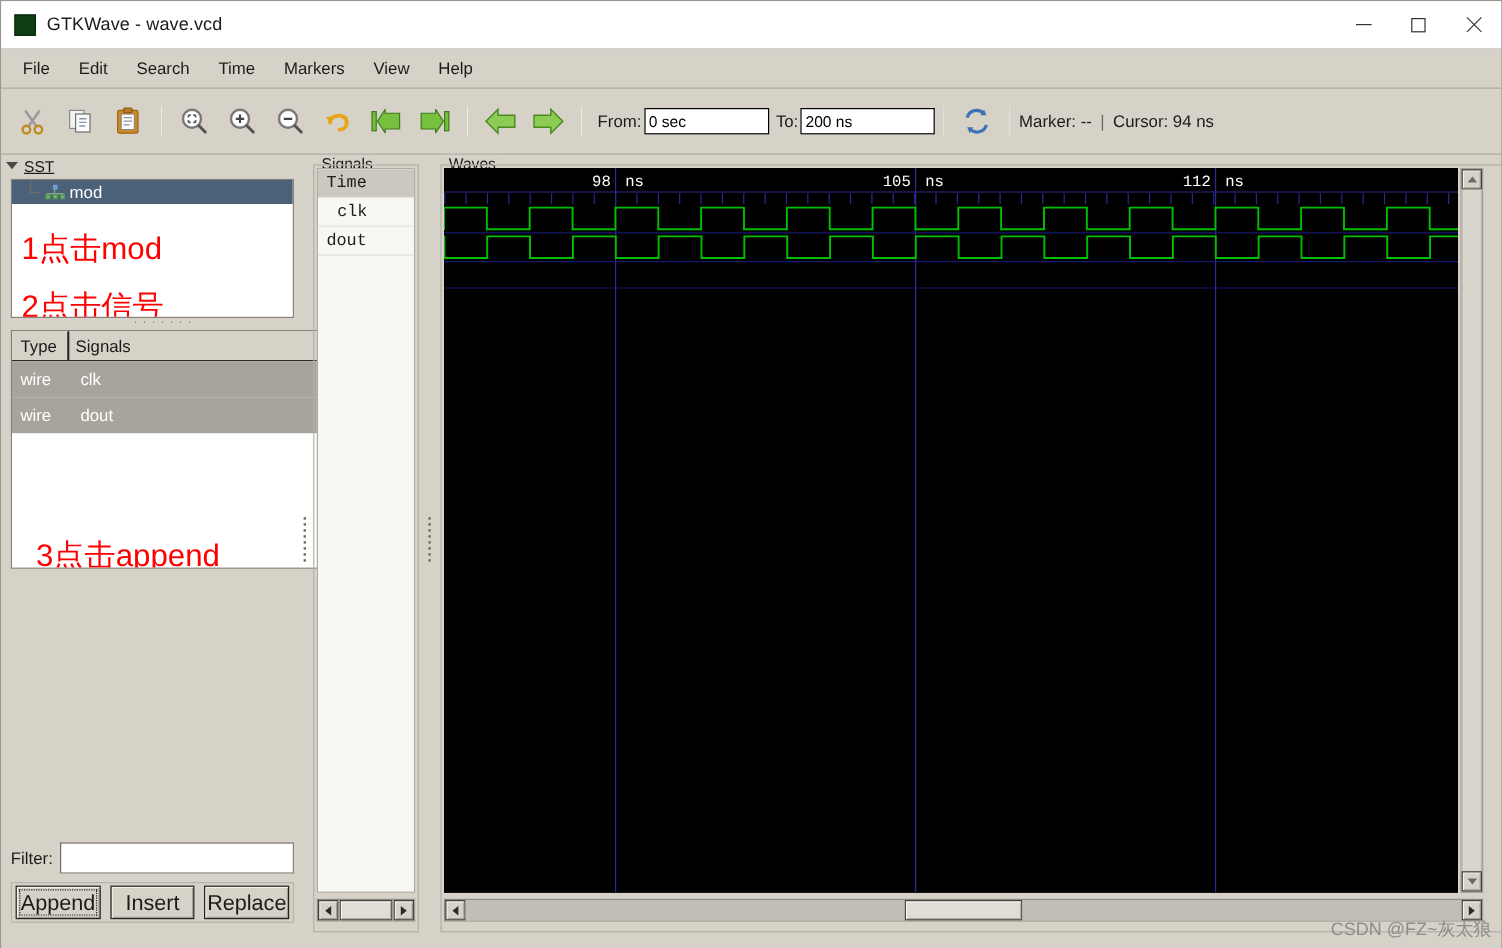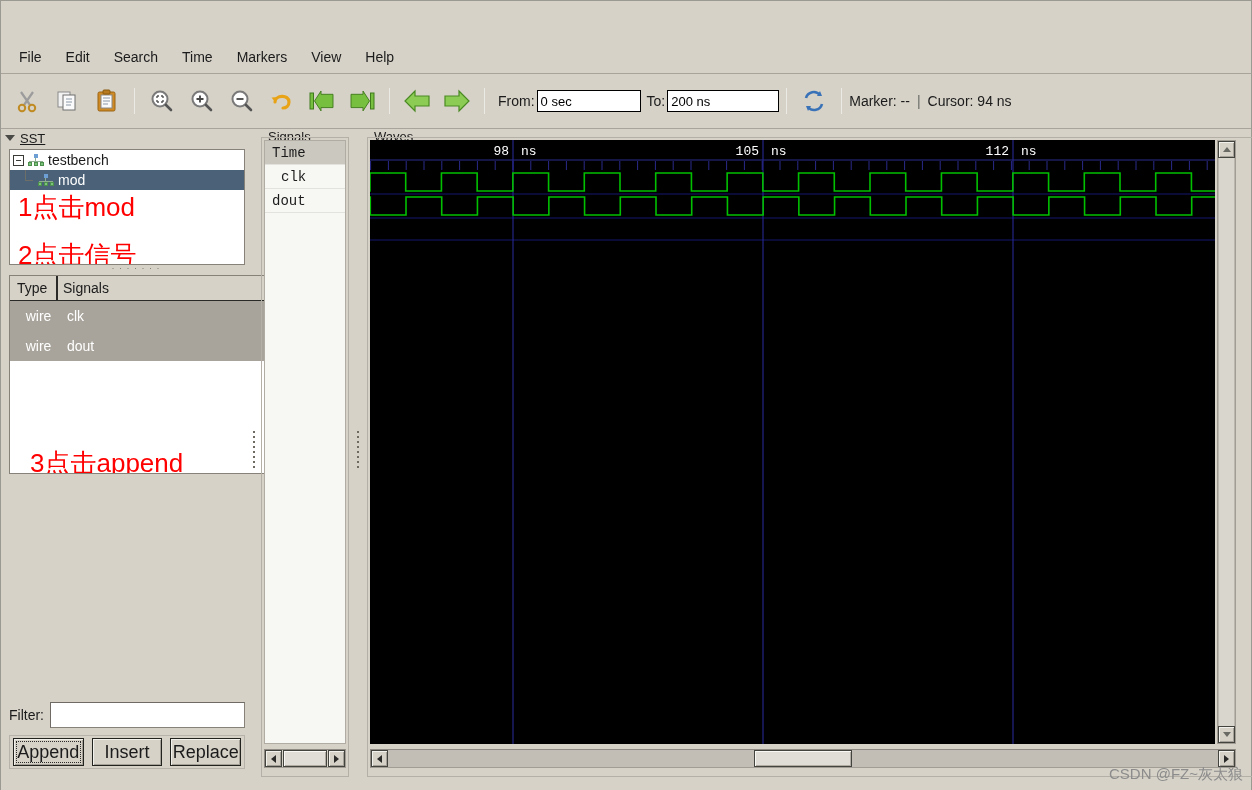--- a/index.html
+++ b/index.html
@@ -157,21 +157,20 @@
 
   .grip-h {
     position:absolute; height: 9px; display:flex; align-items:center; justify-content:center;
   }
   .grip-h span { font-size: 9px; color:#7a766d; letter-spacing:1px; line-height:5px;}
 
   #sig-list-box {
     position: absolute; left: 8px; top: 146px; width: 286px; height: 199px;
     background: #ffffff; border: 1px solid #86827a;
     overflow: hidden;
-    text-align: center;
   }
   .sig-head {
     height: 25px; display: flex; background: #d6d2c8;
     border-bottom: 1px solid #2a2a28;
   }
   .sig-head-cell {
     display: flex; align-items: center; padding-left: 5px;
     font-size: 14px; color: #1b1b1b;
     border-right: 2px solid #2a2a28;
     background: #d6d2c8;
@@ -301,20 +300,35 @@
     font-size: 15px; color: #8c8c8c;
     font-family: "Liberation Sans", sans-serif;
     pointer-events: none;
   }
 </style>
 </head>
 <body>
 
 <div id="app">
 
+  <div id="titlebar">
+    <div id="app-icon"></div>
+    <div class="title-text">GTKWave - wave.vcd</div>
+    <div class="win-btns">
+      <div class="win-btn">
+          <span class="glyph-min"></span>
+        </div>
+      <div class="win-btn">
+          <span class="glyph-max"></span>
+        </div>
+      <div class="win-btn">
+          <span class="glyph-close"></span>
+        </div>
+    </div>
+  </div>
 
   <div id="menubar">
     <div class="menu-item">File</div>
     <div class="menu-item">Edit</div>
     <div class="menu-item">Search</div>
     <div class="menu-item">Time</div>
     <div class="menu-item">Markers</div>
     <div class="menu-item">View</div>
     <div class="menu-item">Help</div>
   </div>
@@ -436,32 +450,20 @@
   <div id="body">
 
     <div id="leftcol">
 
       <div id="sst-header">
         <div class="tri-down"></div>
         <div id="sst-title">SST</div>
       </div>
 
       <div id="sst-tree">
-        <div class="tree-row">
-          <div class="expander"></div>
-          <div class="hier-icon">
-            <div class="top"></div>
-              <div class="vl"></div>
-              <div class="hl"></div>
-            <div class="b b1"></div>
-              <div class="b b2"></div>
-              <div class="b b3"></div>
-          </div>
-          <span>testbench</span>
-        </div>
         <div class="tree-row selected">
           <div class="tree-elbow"></div>
           <div class="hier-icon">
             <div class="top"></div>
               <div class="vl"></div>
               <div class="hl"></div>
             <div class="b b1"></div>
               <div class="b b2"></div>
               <div class="b b3"></div>
           </div>

